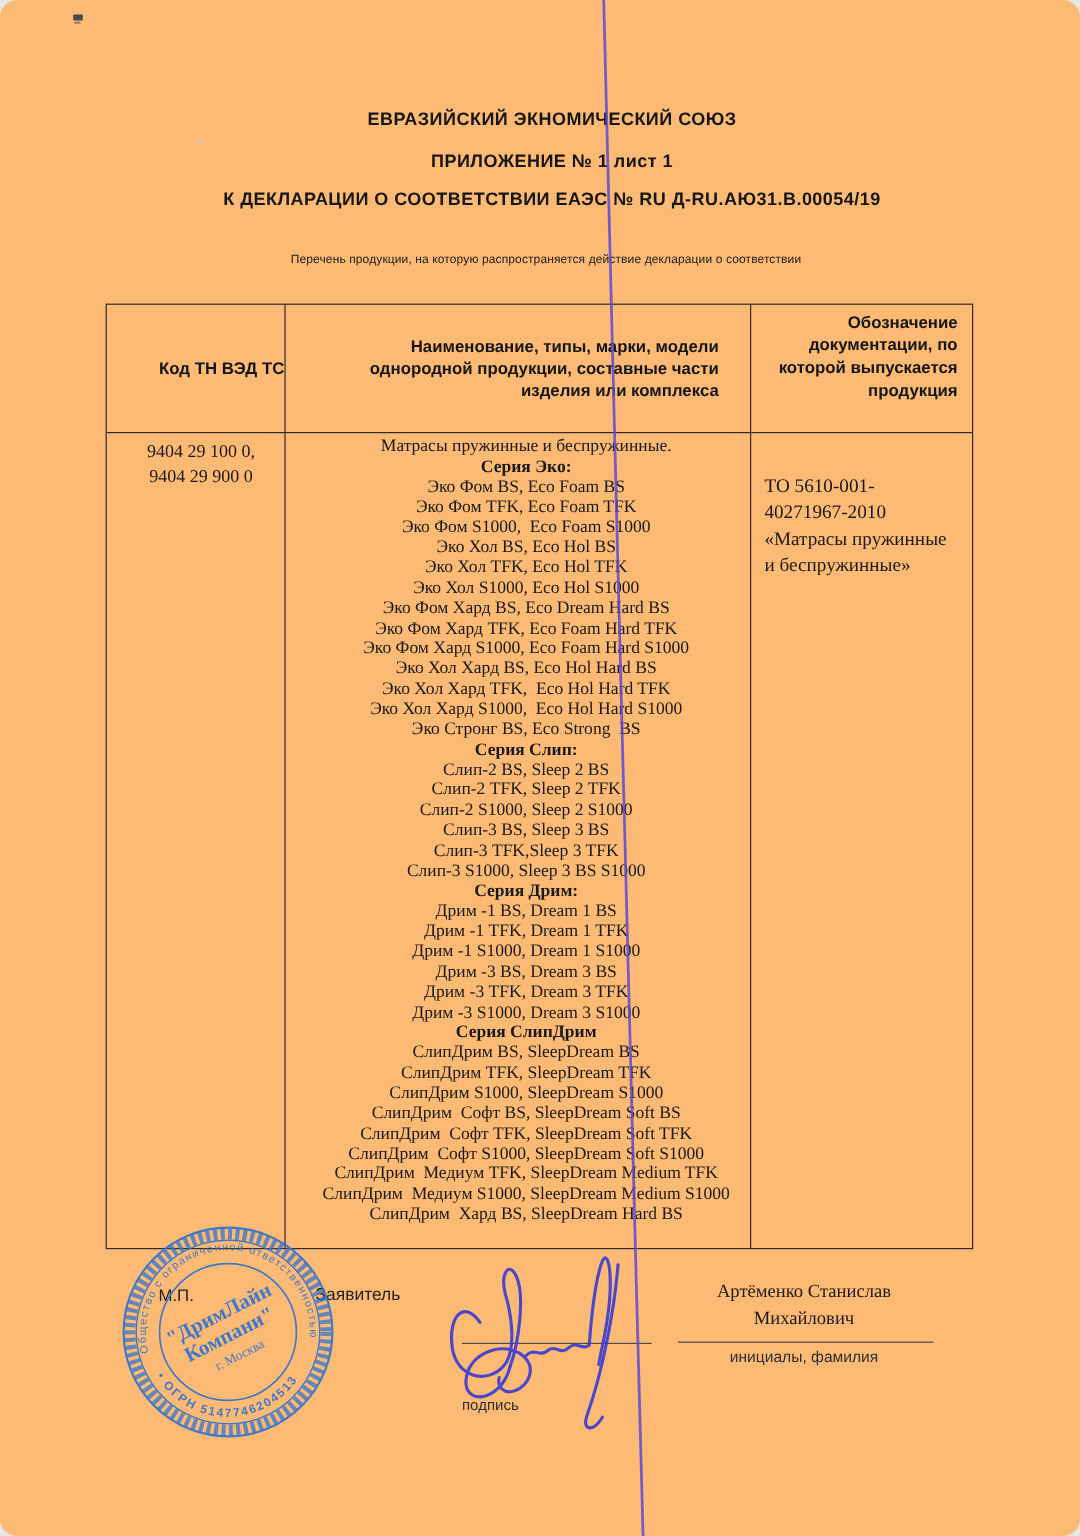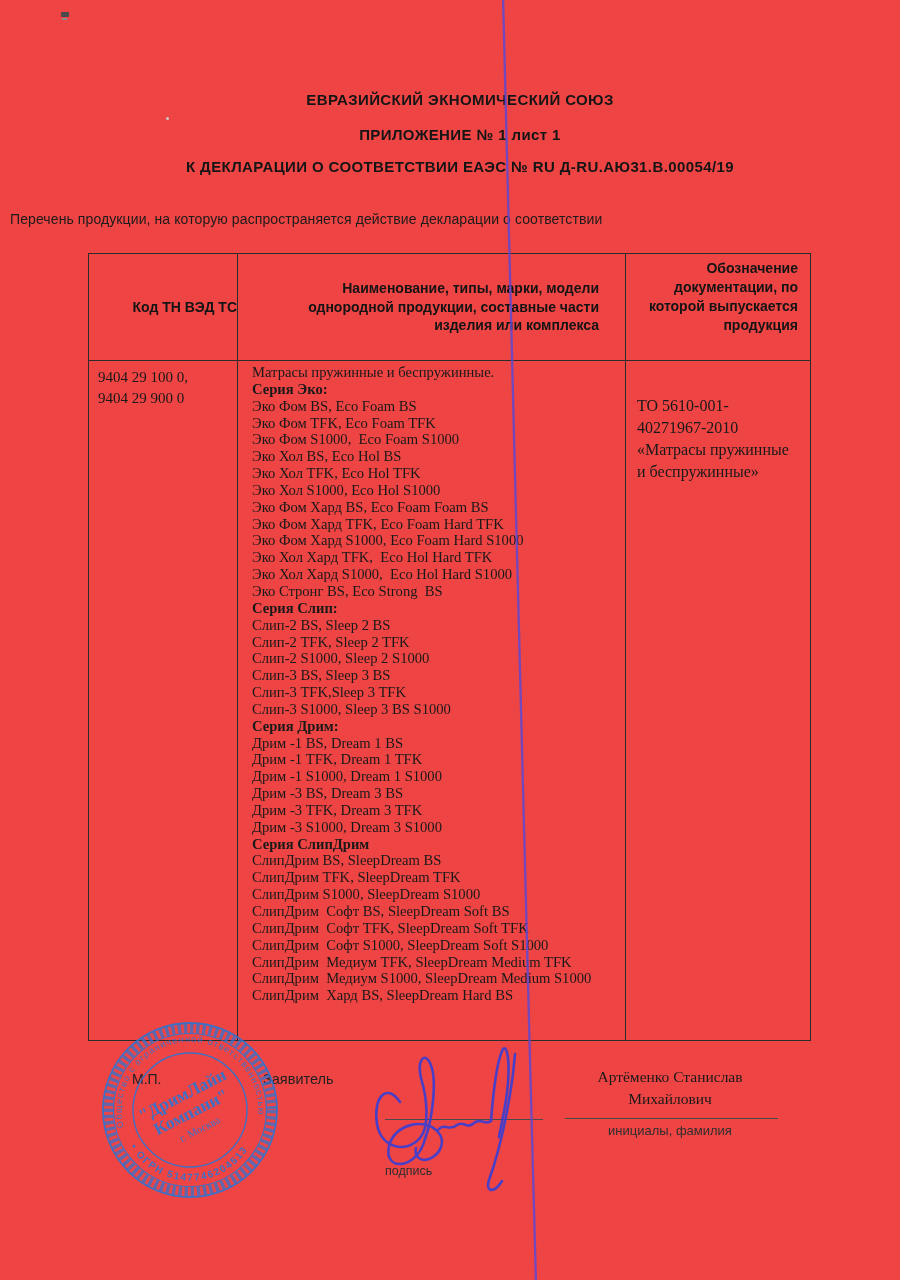--- a/index.html
+++ b/index.html
@@ -1,36 +1,37 @@
 <!DOCTYPE html>
 <html><head>
 <meta charset="utf-8">
 <style>
   html,body{margin:0;padding:0;background:#e8e8e8;}
   .page{
     position:relative;width:900px;height:1280px;margin:0 auto;
-    background:#ef4444;overflow:hidden;color:#1d1d1d;
+    background:#fdba74;overflow:hidden;color:#1d1d1d;
     font-family:"Liberation Sans",sans-serif;
+    border-radius:14px;
   }
   
   .hdr{position:absolute;left:20px;width:880px;text-align:center;font-weight:bold;
        font-size:15px;letter-spacing:.4px;color:#151515;}
   .hdr1{top:91px;}
   .hdr2{top:126px;}
   .hdr3{top:158px;}
-  .subtitle{position:absolute;left:10px;width:890px;top:211px;
-            font-size:14px;font-weight:normal;letter-spacing:.1px;color:#1b1b1b;}
+  .subtitle{position:absolute;left:10px;width:890px;top:211px;text-align:center;
+            font-size:10px;font-weight:normal;letter-spacing:.1px;color:#1b1b1b;}
   
   .tbl{
     position:absolute;left:88px;top:253px;width:723px;height:788px;
     border:1.6px solid #2c2c2c;box-sizing:border-box;
     display:grid;grid-template-columns:149px 388px 1fr;grid-template-rows:107px 1fr;
   }
   .cell{box-sizing:border-box;}
-  .bR{border-right:1.4px solid #2c2c2c;}
+  .bR{border-right:1.4px solid #2c2c2c;text-align:center;}
   .bB{border-bottom:1.4px solid #2c2c2c;}
   .th{font-weight:bold;font-size:14px;line-height:18.5px;text-align:right;
       display:flex;flex-direction:column;justify-content:center;color:#141414;}
   .th3{justify-content:flex-start;padding:5px 12px 0 12px;line-height:19px;}
   .th2{padding:0 26px;}
   .td1{font-family:"Liberation Serif",serif;font-size:15px;line-height:21px;
        padding:6px 0 0 9px;color:#191919;}
   .td2{font-family:"Liberation Serif",serif;font-size:14.6px;line-height:16.85px;
        padding:3px 0 0 14px;color:#191919;}
   .td2 div{white-space:pre-wrap;}
@@ -79,23 +80,24 @@
       </div>
     <div class="cell td2 bR">
         <div>Матрасы пружинные и беспружинные.</div>
         <div class="b">Серия Эко:</div>
         <div>Эко Фом BS, Eco Foam BS</div>
         <div>Эко Фом TFK, Eco Foam TFK</div>
         <div>Эко Фом S1000,  Eco Foam S1000</div>
         <div>Эко Хол BS, Eco Hol BS</div>
         <div>Эко Хол TFK, Eco Hol TFK</div>
         <div>Эко Хол S1000, Eco Hol S1000</div>
-        <div>Эко Фом Хард BS, Eco Foam Foam BS</div>
+        <div>Эко Фом Хард BS, Eco Dream Hard BS</div>
         <div>Эко Фом Хард TFK, Eco Foam Hard TFK</div>
         <div>Эко Фом Хард S1000, Eco Foam Hard S1000</div>
+        <div>Эко Хол Хард BS, Eco Hol Hard BS</div>
         <div>Эко Хол Хард TFK,  Eco Hol Hard TFK</div>
         <div>Эко Хол Хард S1000,  Eco Hol Hard S1000</div>
         <div>Эко Стронг BS, Eco Strong  BS</div>
         <div class="b">Серия Слип:</div>
         <div>Слип-2 BS, Sleep 2 BS</div>
         <div>Слип-2 TFK, Sleep 2 TFK</div>
         <div>Слип-2 S1000, Sleep 2 S1000</div>
         <div>Слип-3 BS, Sleep 3 BS</div>
         <div>Слип-3 TFK,Sleep 3 TFK</div>
         <div>Слип-3 S1000, Sleep 3 BS S1000</div>

